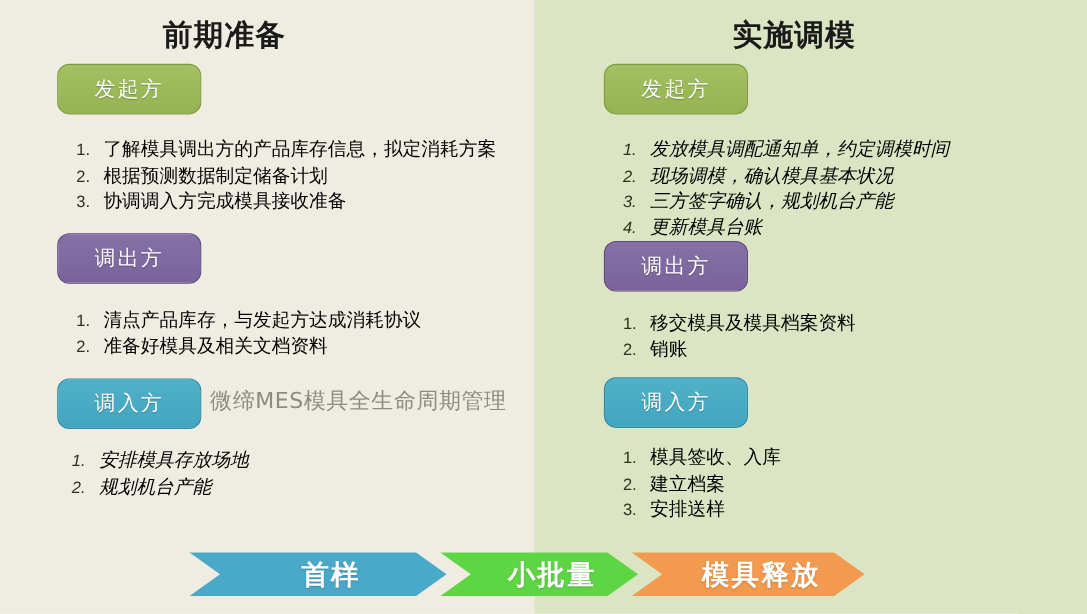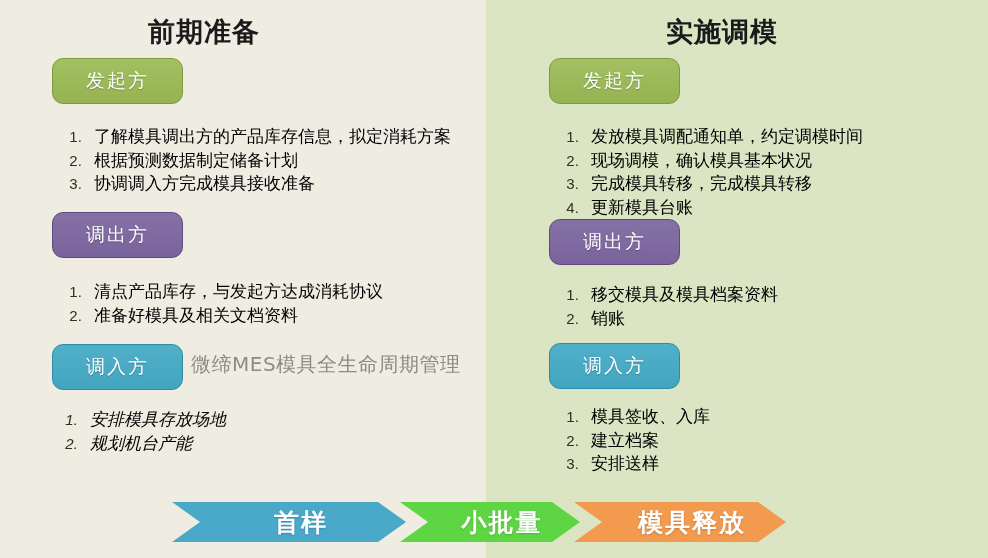--- a/index.html
+++ b/index.html
@@ -113,21 +113,21 @@
   
   .lc-pill-1  { left: 22px; top: 58px; }
   .lc-list-1  { left: 22px; top: 125px; }
   .lc-pill-2  { left: 22px; top: 212px; }
   .lc-list-2  { left: 22px; top: 280px; }
   .lc-pill-3  { left: 22px; top: 344px; }
   .lc-list-3  { left: 18px; top: 408px; font-style: italic; }
 
   
   .rc-pill-1  { left: 35px; top: 58px; }
-  .rc-list-1  { left: 35px; top: 125px; }
+  .rc-list-1  { left: 35px; top: 125px; font-style: italic; }
   .rc-pill-2  { left: 35px; top: 219px; }
   .rc-list-2  { left: 35px; top: 283px; }
   .rc-pill-3  { left: 35px; top: 343px; }
   .rc-list-3  { left: 35px; top: 405px; }
 
   
   .watermark {
     position: absolute;
     left: 161px;
     top: 351px;
@@ -222,21 +222,21 @@
 
   <div class="column column-right">
     <div class="col-title">实施调模</div>
 
     <div class="pill pill-green rc-pill-1">
       <span>发起方</span>
     </div>
     <ol class="steps rc-list-1">
       <li>发放模具调配通知单，约定调模时间</li>
       <li>现场调模，确认模具基本状况</li>
-      <li>完成模具转移，完成模具转移</li>
+      <li>三方签字确认，规划机台产能</li>
       <li>更新模具台账</li>
     </ol>
 
     <div class="pill pill-purple rc-pill-2">
       <span>调出方</span>
     </div>
     <ol class="steps rc-list-2">
       <li>移交模具及模具档案资料</li>
       <li>销账</li>
     </ol>

